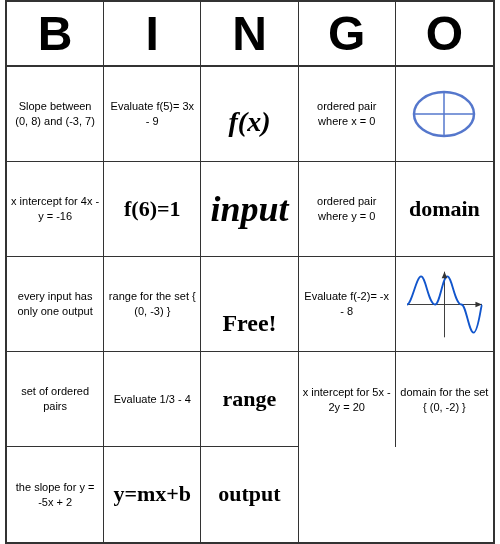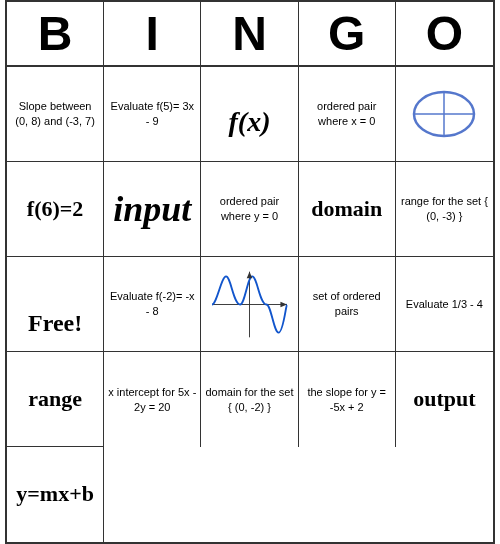--- a/index.html
+++ b/index.html
@@ -115,30 +115,37 @@
         <span class="cell-text">ordered pair where x = 0</span>
       </div>
       <div class="cell ellipse-cell">
         <svg viewBox="0 0 80 70" xmlns="http://www.w3.org/2000/svg">
       <ellipse cx="40" cy="35" rx="30" ry="22" fill="none" stroke="#5577cc" stroke-width="2.5"></ellipse>
       <line x1="40" y1="13" x2="40" y2="57" stroke="#5577cc" stroke-width="1.5"></line>
       <line x1="10" y1="35" x2="70" y2="35" stroke="#5577cc" stroke-width="1.5"></line>
     </svg>
       </div>
       <div class="cell">
-        <span class="cell-medium">f(6)=2</span>
+        <span class="cell-text">x intercept for
+4x - y = -16</span>
+      </div>
+      <div class="cell">
+        <span class="cell-medium">f(6)=1</span>
       </div>
       <div class="cell">
         <span class="cell-xlarge">input</span>
       </div>
       <div class="cell">
         <span class="cell-text">ordered pair where y = 0</span>
       </div>
       <div class="cell">
         <span class="cell-medium">domain</span>
+      </div>
+      <div class="cell">
+        <span class="cell-text">every input has only one output</span>
       </div>
       <div class="cell">
         <span class="cell-text">range for the set { (0, -3) }</span>
       </div>
       <div class="cell">
         <span class="cell-free">Free!</span>
       </div>
       <div class="cell">
         <span class="cell-text">Evaluate
 f(-2)= -x - 8</span>
@@ -167,19 +174,19 @@
 5x - 2y = 20</span>
       </div>
       <div class="cell">
         <span class="cell-text">domain for the set { (0, -2) }</span>
       </div>
       <div class="cell">
         <span class="cell-text">the slope for
 y = -5x + 2</span>
       </div>
       <div class="cell">
-        <span class="cell-medium">output</span>
+        <span class="cell-medium">y=mx+b</span>
       </div>
       <div class="cell">
-        <span class="cell-medium">y=mx+b</span>
+        <span class="cell-medium">output</span>
       </div>
     </div>
 </div>
 
 </body></html>

